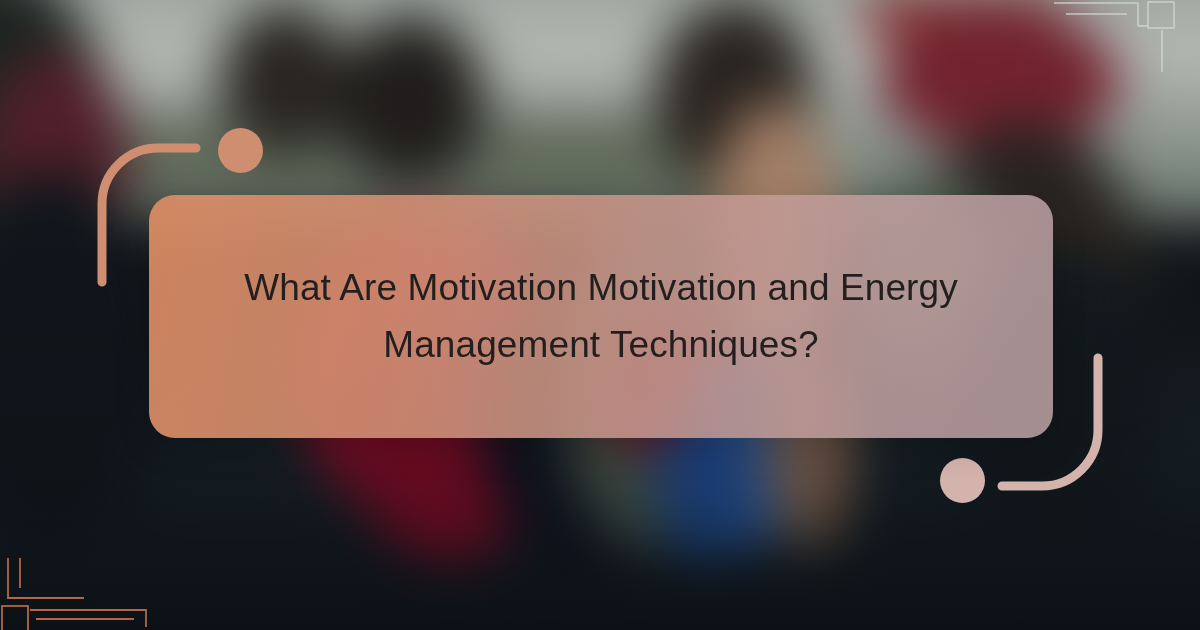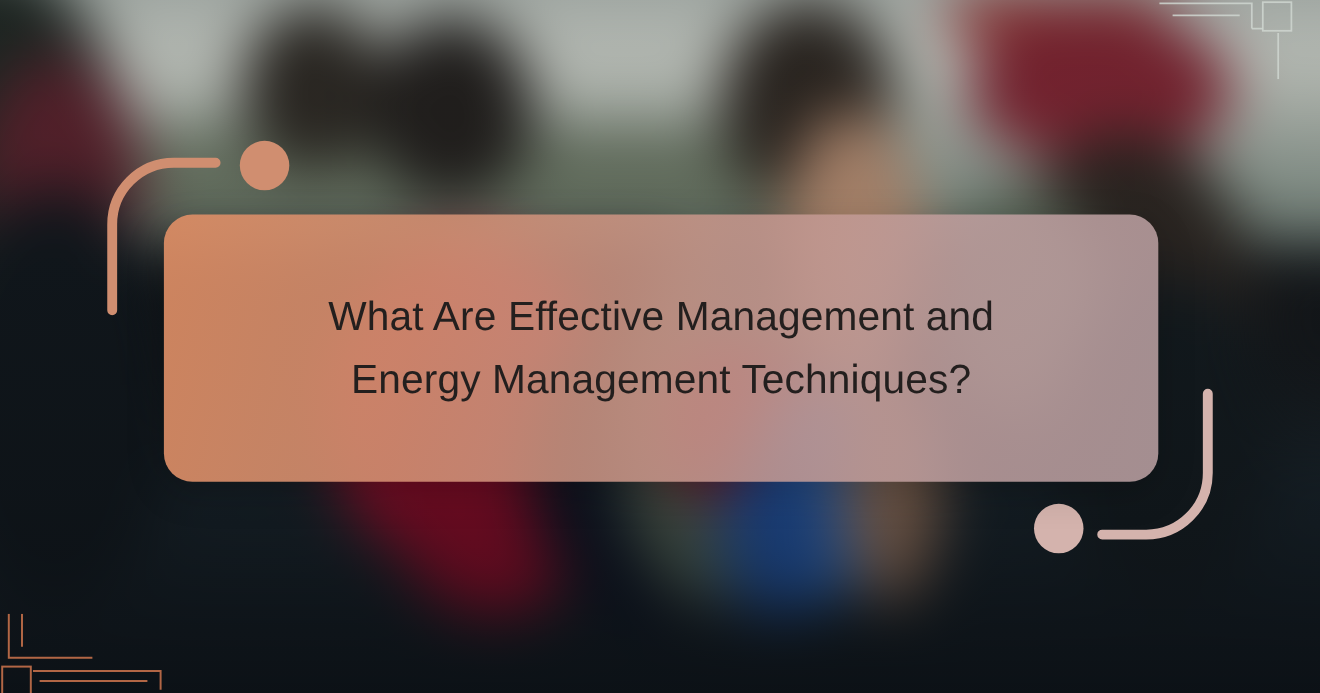--- a/index.html
+++ b/index.html
@@ -214,16 +214,16 @@
 
   <div class="dot dot-tl"></div>
 
   <svg class="deco deco-br" viewBox="0 0 125 155">
     <path d="M110 10 V82 A56 56 0 0 1 54 138 H14" fill="none" stroke="#d4b3ad" stroke-width="9" stroke-linecap="round"></path>
   </svg>
 
   <div class="dot dot-br"></div>
 
   <div class="card">
-    <h1 class="card-title">What Are Effective Management and Energy Management Techniques?</h1>
+    <h1 class="card-title">What Are Motivation Motivation and Energy Management Techniques?</h1>
   </div>
 
 </div>
 
 </body></html>

